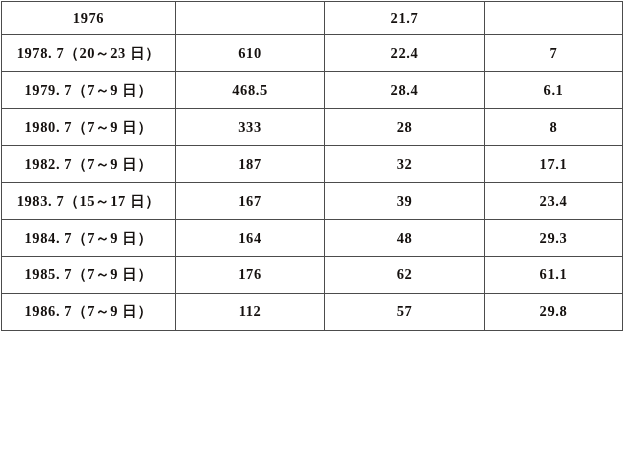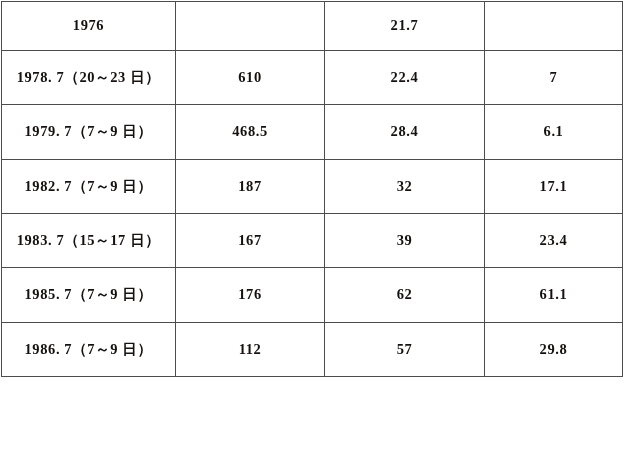--- a/index.html
+++ b/index.html
@@ -19,21 +19,21 @@
     left: 1px;
     top: 1px;
     width: 621px;
     height: 462px;
   }
 
   table.data-table {
     border-collapse: collapse;
     table-layout: fixed;
     width: 621px;
-    height: 376px;
+    height: 330px;
     background: #ffffff;
   }
 
   table.data-table td {
     border: 1px solid #4c4c4c;
     text-align: center;
     vertical-align: middle;
     color: #15110f;
     font-size: 14.5px;
     letter-spacing: 0.6px;
@@ -91,30 +91,42 @@
           <td class="value">22.4</td>
           <td class="value">7</td>
         </tr>
         <tr>
           <td class="label">1979. 7（7～9 日）</td>
           <td class="value">468.5</td>
           <td class="value">28.4</td>
           <td class="value">6.1</td>
         </tr>
         <tr>
+          <td class="label">1980. 7（7～9 日）</td>
+          <td class="value">333</td>
+          <td class="value">28</td>
+          <td class="value">8</td>
+        </tr>
+        <tr>
           <td class="label">1982. 7（7～9 日）</td>
           <td class="value">187</td>
           <td class="value">32</td>
           <td class="value">17.1</td>
         </tr>
         <tr>
           <td class="label">1983. 7（15～17 日）</td>
           <td class="value">167</td>
           <td class="value">39</td>
           <td class="value">23.4</td>
+        </tr>
+        <tr>
+          <td class="label">1984. 7（7～9 日）</td>
+          <td class="value">164</td>
+          <td class="value">48</td>
+          <td class="value">29.3</td>
         </tr>
         <tr>
           <td class="label">1985. 7（7～9 日）</td>
           <td class="value">176</td>
           <td class="value">62</td>
           <td class="value">61.1</td>
         </tr>
         <tr>
           <td class="label">1986. 7（7～9 日）</td>
           <td class="value">112</td>

